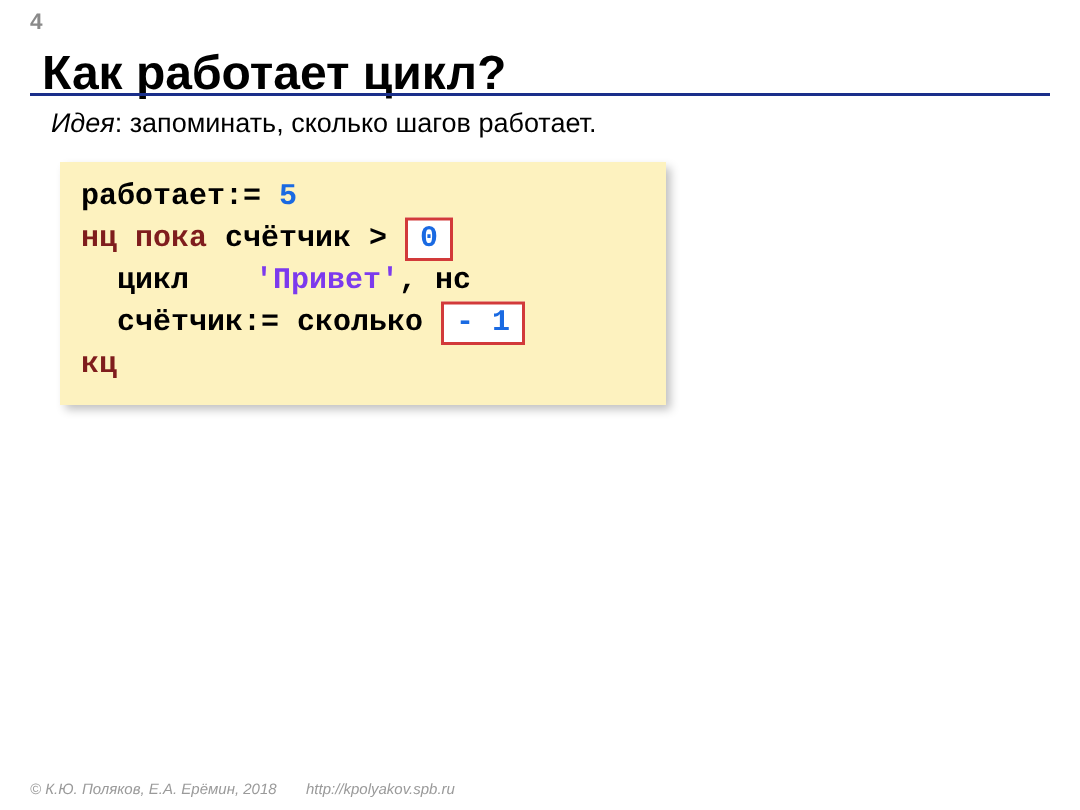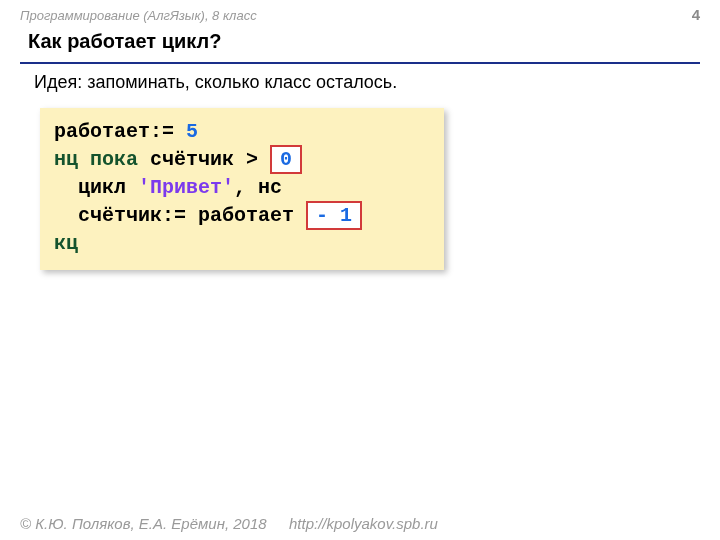--- a/index.html
+++ b/index.html
@@ -26,101 +26,100 @@
   .page-num {
     font-style: normal;
     font-weight: bold;
     font-size: 15px;
     color: #8a8a8a;
   }
   .title {
     position: absolute;
     top: 30px;
     left: 28px;
-    font-size: 20px;
+    font-size: 32px;
     font-weight: bold;
     color: #000;
   }
   .title-rule {
     position: absolute;
     top: 62px;
     left: 20px;
     right: 20px;
     height: 0;
     border-bottom: 2px solid #1a2f8a;
   }
   .idea-line {
     position: absolute;
     top: 72px;
     left: 34px;
     font-size: 18px;
     color: #000;
   }
-  .idea-line .italic { }
+  .idea-line .italic { font-style: italic; }
   .code-box {
     position: absolute;
     top: 108px;
     left: 40px;
     width: 404px;
     background: #fdf2bf;
     padding: 10px 14px 12px 14px;
     box-shadow: 3px 3px 6px rgba(0,0,0,0.25);
   }
   .code {
     font-family: "Courier New", monospace;
     font-size: 20px;
     font-weight: bold;
     line-height: 1.4;
     color: #000;
     white-space: pre;
   }
   .code .blue { color: #1a6ae2; }
-  .code .green { color: #14532d; }
-  .code .str { color: #7c3aed; }
+  .code .green { color: #7f1d1d; }
+  .code .str { color: #7c3aed; margin-left: 32px; }
   .hl {
     display: inline-block;
     background: #ffffff;
     border: 2px solid #d23a3a;
     padding: 0 8px;
     color: #1a6ae2;
     font-weight: bold;
     font-family: "Courier New", monospace;
     line-height: 1.25;
     margin: -2px 0;
   }
   .footer {
     position: absolute;
     bottom: 8px;
     left: 20px;
-    font-size: 15px;
+    font-size: 10px;
     color: #9a9a9a;
   }
   .footer .sep { display: inline-block; width: 14px; }
   .footer .italic { font-style: italic; }
 </style>
 </head>
 <body>
 
 <div class="header-bar">
-  <span>Программирование (АлгЯзык), 8 класс</span>
   <span class="page-num">4</span>
 </div>
 
 <div class="title">Как работает цикл?</div>
 <div class="title-rule"></div>
 
 <div class="idea-line">
-  <span class="italic">Идея</span><span>: запоминать, сколько класс осталось.</span>
+  <span class="italic">Идея</span><span>: запоминать, сколько шагов работает.</span>
 </div>
 
 <div class="code-box">
   <div class="code"><span>работает:= </span><span class="blue">5</span>
 <span class="green">нц пока</span><span> счётчик &gt; </span><span class="hl">0</span>
 <span>  цикл </span><span class="str">'Привет'</span><span>, нс</span>
-<span>  счётчик:= работает </span><span class="hl">- 1</span>
+<span>  счётчик:= сколько </span><span class="hl">- 1</span>
 <span class="green">кц</span></div>
 </div>
 
 <div class="footer">
   <span class="italic">© К.Ю. Поляков, Е.А. Ерёмин, 2018</span>
   <span class="sep"></span>
   <span class="italic">http://kpolyakov.spb.ru</span>
 </div>
 
 </body></html>

